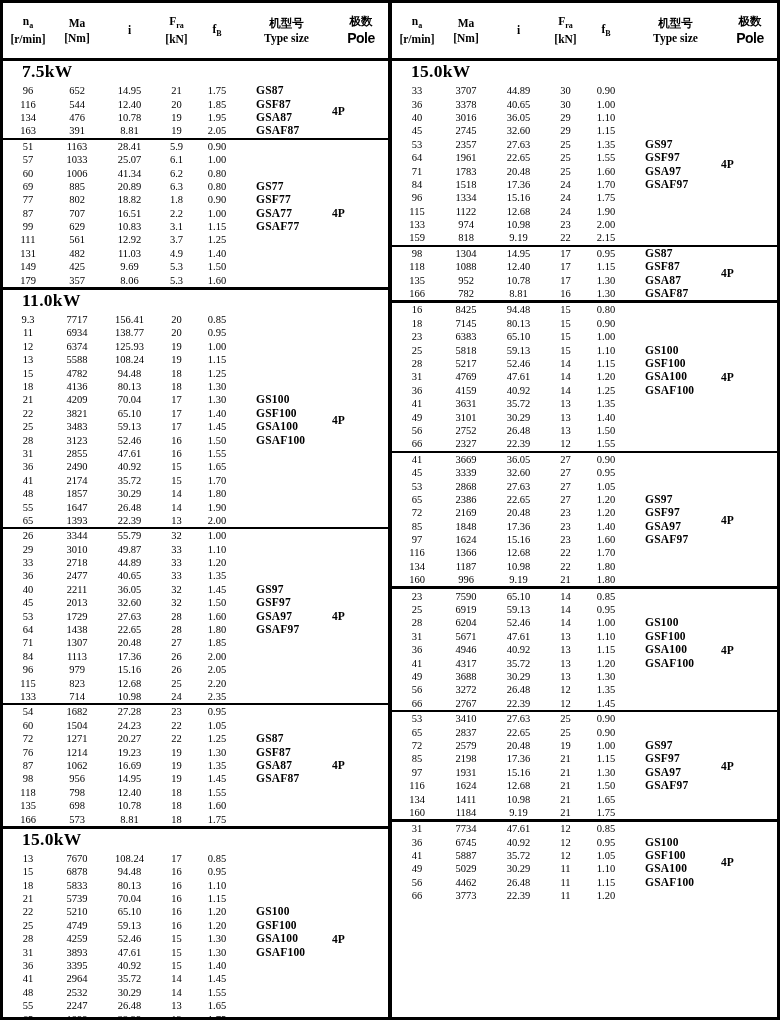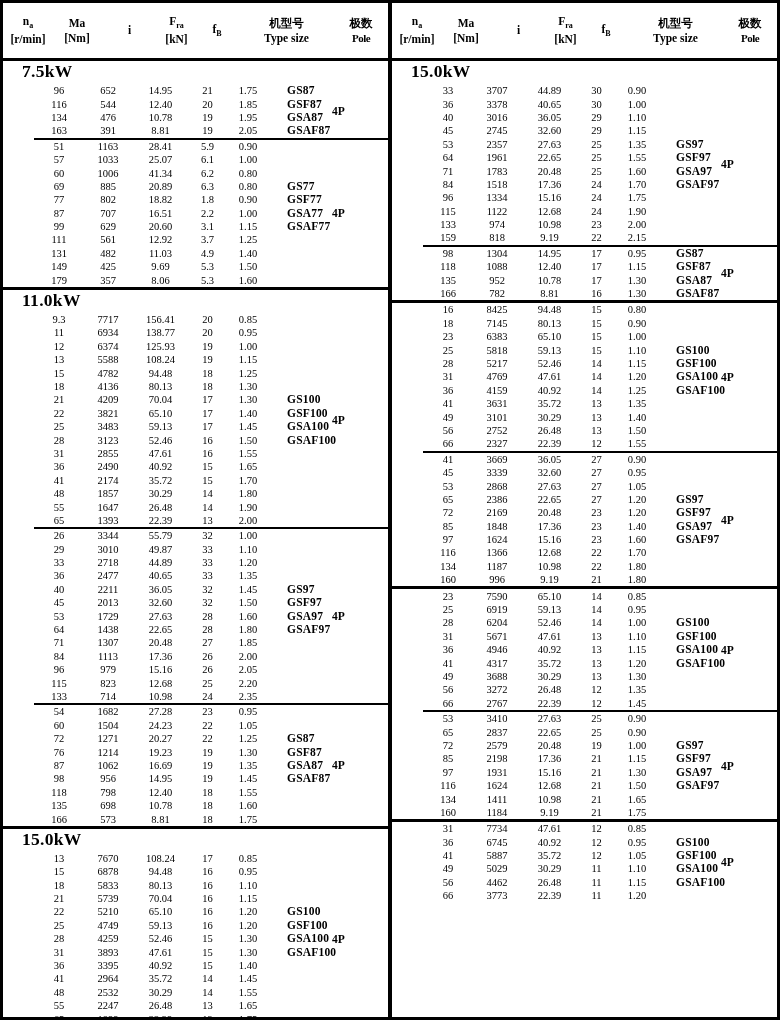--- a/index.html
+++ b/index.html
@@ -17,31 +17,31 @@
   .half.right{border-left-width:2px;}
   
   .grid-cols{grid-template-columns:50px 48px 57px 37px 44px 95px 1fr;}
   .thead{
     height:55px;flex:0 0 55px;border-bottom:3px solid #000;
     display:grid;align-items:center;text-align:center;
     font-weight:bold;font-size:11.5px;line-height:1.3;
   }
   .hc{white-space:nowrap;}
   .hc sub{font-size:8px;}
-  .pole-en{font-family:Liberation Serif, serif;font-size:11px;letter-spacing:-0.5px;}
+  .pole-en{font-family:Liberation Sans, sans-serif;font-size:14px;letter-spacing:-0.5px;}
   .sections{display:flex;flex-direction:column;flex:1;}
   .section{display:flex;flex-direction:column;}
   .section + .section{border-top:3px solid #000;}
   .section:last-child{flex:1;}
   .section-title{
     height:23px;flex:0 0 23px;box-sizing:border-box;
     font-size:17.5px;font-weight:bold;line-height:21px;padding-left:19px;
     letter-spacing:0.3px;
   }
-  .block{position:relative;margin-left:31px;}
+  .block{position:relative;}
   .block + .block{border-top:2px solid #000;}
   .row{
     display:grid;height:13.4px;align-items:center;
     font-size:10.5px;line-height:13px;
   }
   .cell{text-align:center;white-space:nowrap;}
   .cell.type{
     text-align:left;padding-left:17px;font-weight:bold;font-size:11.5px;
     letter-spacing:0.2px;
   }
@@ -167,21 +167,21 @@
               <span class="cell">87</span>
               <span class="cell">707</span>
               <span class="cell">16.51</span>
               <span class="cell">2.2</span>
               <span class="cell">1.00</span>
               <span class="cell type">GSA77</span>
             </div>
             <div class="row grid-cols">
               <span class="cell">99</span>
               <span class="cell">629</span>
-              <span class="cell">20.60</span>
+              <span class="cell">10.83</span>
               <span class="cell">3.1</span>
               <span class="cell">1.15</span>
               <span class="cell type">GSAF77</span>
             </div>
             <div class="row grid-cols">
               <span class="cell">111</span>
               <span class="cell">561</span>
               <span class="cell">12.92</span>
               <span class="cell">3.7</span>
               <span class="cell">1.25</span>

